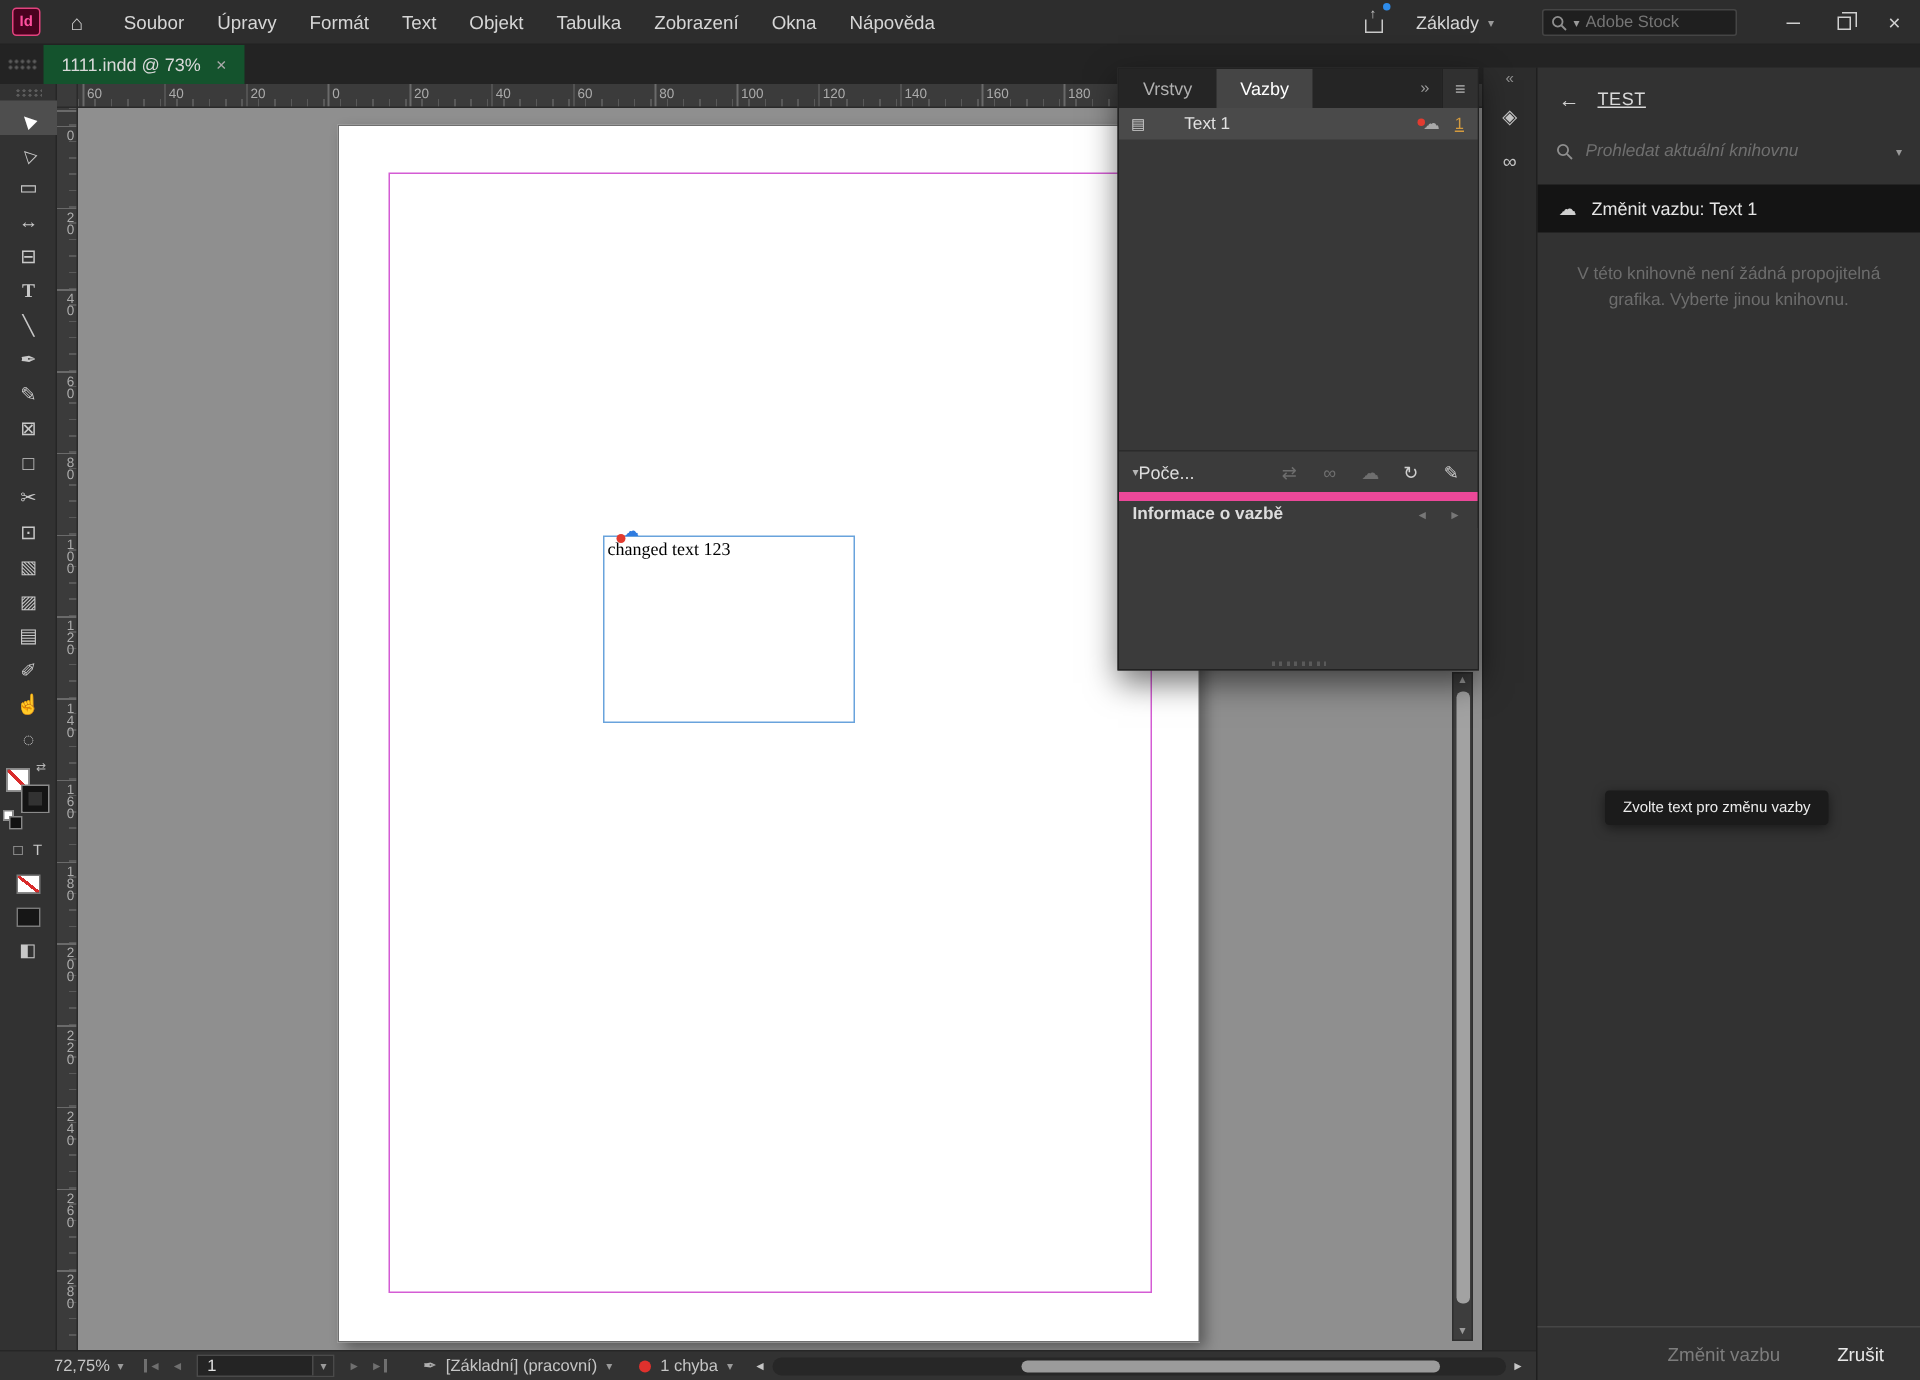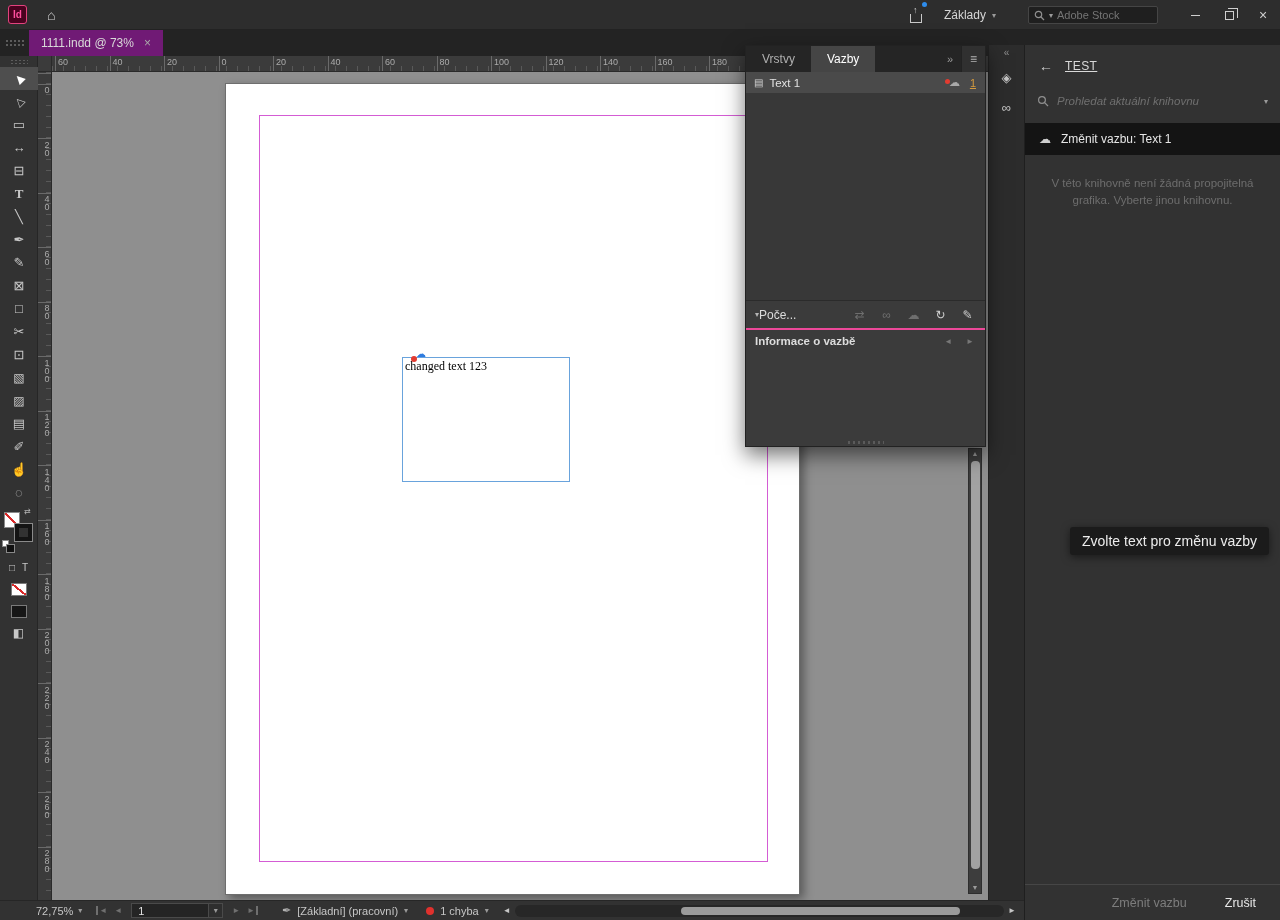--- a/index.html
+++ b/index.html
@@ -26,21 +26,21 @@
   .stock-search input::placeholder { color:#757575; }
   .win-btns { display:flex; align-items:center; }
   .win-btn { width:34px; height:30px; display:flex; align-items:center; justify-content:center; color:#cfcfcf; font-size:14px; }
   .min-line { width:9px; border-bottom:1px solid #cfcfcf; display:inline-block; }
   .restore-shape { width:9px; height:9px; border:1px solid #cfcfcf; position:relative; display:inline-block; }
   .restore-shape::before { content:''; position:absolute; left:2px; top:-4px; width:9px; height:9px; border:1px solid #cfcfcf; border-left:none; border-bottom:none; }
 
   
   .tabbar { position:absolute; left:0; top:30px; width:1280px; height:26px; background:#232323; display:flex; align-items:stretch; }
   .dock-grip { width:20px; align-self:center; height:8px; margin-left:5px; background-image:radial-gradient(#5c5c5c 1px, transparent 1.2px); background-size:4px 4px; }
-  .doc-tab { display:flex; align-items:center; gap:10px; padding:0 12px; background:#701a75; color:#d9d9d9; font-size:12px; margin-left:4px; }
+  .doc-tab { display:flex; align-items:center; gap:10px; padding:0 12px; background:#14532d; color:#d9d9d9; font-size:12px; margin-left:4px; }
   .tab-close { color:#a9a9a9; font-size:12px; }
 
   
   .toolbar { position:absolute; left:0; top:56px; width:38px; height:844px; background:#323232; border-right:1px solid #262626; }
   .tb-grip { width:18px; height:6px; margin:3px auto 2px; background-image:radial-gradient(#5c5c5c 1px, transparent 1.2px); background-size:4px 3px; }
   .tool { width:38px; height:23px; line-height:23px; text-align:center; color:#c8c8c8; font-size:13px; }
   .tool .glyph { display:inline-block; }
   .tool[data-name="selection-tool"] { background:#4e4e4e; color:#fff; }
   .tool[data-name="selection-tool"] .glyph, .tool[data-name="direct-selection-tool"] .glyph { transform:rotate(-135deg); font-size:11px; }
   .tool[data-name="type-tool"] .glyph { font-family:"Liberation Serif", serif; font-weight:bold; }
@@ -94,32 +94,32 @@
   .lp-colhead { height:24px; flex:none; display:flex; align-items:center; background:#404040; border-bottom:1px solid #2b2b2b; }
   .lp-colhead .col-label { padding-left:9px; font-size:11px; color:#d8d8d8; flex:1; }
   .lp-colhead .warn { font-size:11px; color:#b0b0b0; margin-right:12px; }
   .lp-colhead .sep { width:1px; height:100%; background:#2b2b2b; }
   .lp-colhead .pagecol { width:34px; display:flex; align-items:center; justify-content:center; gap:3px; }
   .page-glyph { width:8px; height:10px; border:1px solid #b0b0b0; display:inline-block; }
   .sort-arrow { font-size:6px; color:#b0b0b0; }
   .lp-list { height:228px; flex:none; background:#383838; }
   .lp-row { height:21px; display:flex; align-items:center; background:#4a4a4a; font-size:11.5px; color:#e2e2e2; }
   .doc-icon { font-size:10px; color:#d0d0d0; margin:0 6px 0 8px; }
-  .lp-row .row-name { flex:1; }
+  .lp-row .row-name { flex:1;margin-left:20px; }
   .row-cc { position:relative; margin-right:10px; font-size:11px; color:#a9a9a9; }
   .row-cc::after { content:''; position:absolute; left:-4px; top:3px; width:5px; height:5px; border-radius:50%; background:#e23b30; }
   .row-page { margin-right:9px; font-size:11px; color:#d39a3e; text-decoration:underline; }
   .lp-tools { height:28px; flex:none; border-top:1px solid #2b2b2b; display:flex; align-items:center; }
   .lp-tools .exp-chev { font-size:8px; color:#b5b5b5; margin-left:9px; }
   .lp-tools .exp-label { font-size:12px; color:#dcdcdc; margin-left:0; flex:1; }
   .lp-icons { display:flex; align-items:center; margin-right:4px; }
   .lp-icons span { width:27px; text-align:center; font-size:12px; }
   .lp-icons span:nth-of-type(-n+3) { color:#6e6e6e; }
   .lp-icons span:nth-of-type(n+4) { color:#cfcfcf; }
-  .lp-infohead { height:24px; flex:none; border-top:2px solid #ec4899; display:flex; align-items:center; }
+  .lp-infohead { height:24px; flex:none; border-top:6px solid #ec4899; display:flex; align-items:center; }
   .lp-infohead .ih-label { margin-left:9px; font-size:11.5px; font-weight:bold; color:#dcdcdc; flex:1; }
   .lp-infohead .nav { font-size:8px; color:#777; margin-right:14px; }
   .lp-infohead .nav + .nav { margin-right:11px; }
   .lp-info { flex:1; background:#3b3b3b; position:relative; }
   .lp-grip { position:absolute; bottom:2px; left:50%; transform:translateX(-50%); width:36px; height:3px; background:repeating-linear-gradient(to right, #5a5a5a 0 2px, transparent 2px 5px); }
 
   
   .dock-strip { position:absolute; left:988px; top:45px; width:36px; height:855px; background:#2c2c2c; border-left:1px solid #222; z-index:10; }
   .dock-collapse { text-align:center; font-size:10px; color:#8f8f8f; height:16px; line-height:16px; }
   .dock-icon { width:28px; height:26px; margin:4px auto 2px; text-align:center; line-height:26px; color:#c6c6c6; font-size:13px; }
@@ -133,21 +133,21 @@
   .rp-back { display:flex; align-items:center; gap:12px; padding:13px 14px 9px; }
   .rp-back .back-arrow { font-size:14px; color:#cfcfcf; }
   .rp-back .lib-name { font-size:12px; color:#d9d9d9; letter-spacing:.4px;text-decoration:underline; }
   .rp-search { height:28px; margin-top:4px; padding:0 12px; display:flex; align-items:center; gap:8px; }
   .rp-search input { flex:1; background:transparent; border:none; outline:none; font-size:11.5px; font-style:italic; color:#bdbdbd; min-width:0; }
   .rp-search input::placeholder { color:#6f6f6f; }
   .rp-action { height:32px; margin-top:8px; background:#141414; display:flex; align-items:center; gap:10px; padding:0 14px; }
   .rp-action .cloud { font-size:12px; color:#cfcfcf; }
   .rp-action .lbl { font-size:12px; color:#e6e6e6; }
   .rp-empty { margin:20px auto 0; width:214px; text-align:center; font-size:11.5px; line-height:1.5; color:#6d6d6d; }
-  .rp-tooltip { position:absolute; left:45px; top:482px; background:#1b1b1b; color:#ececec; font-size:14px; padding:6px 12px; border-radius:3px; box-shadow:0 2px 8px rgba(0,0,0,.5); white-space:nowrap; }
+  .rp-tooltip { position:absolute; left:45px; top:482px; background:#1b1b1b; color:#ececec; font-size:10px; padding:6px 12px; border-radius:3px; box-shadow:0 2px 8px rgba(0,0,0,.5); white-space:nowrap; }
   .rp-footer { position:absolute; left:0; bottom:0; width:100%; height:36px; border-top:1px solid #464646; display:flex; align-items:center; justify-content:flex-end; gap:38px; padding-right:24px; }
   .btn-change { font-size:12.5px; color:#7d7d7d; }
   .btn-cancel { font-size:12.5px; color:#e8e8e8; }
 
   
   .statusbar { position:absolute; left:0; top:900px; width:1024px; height:20px; background:#323232; border-top:1px solid #262626; display:flex; align-items:center; font-size:11px; color:#c6c6c6; z-index:20; }
   .sb-zoom { margin-left:36px; display:flex; align-items:center; gap:5px; }
   .sb-nav { margin-left:14px; display:flex; align-items:center; gap:7px; color:#6f6f6f; }
   .sb-arrow { font-size:8px; }
   .sb-first { border-left:2px solid #6f6f6f; padding-left:1px; font-size:8px; }
@@ -164,20 +164,32 @@
   .hs-thumb { position:absolute; left:34%; top:2px; width:57%; height:8px; background:#9b9b9b; border-radius:4px; }
 </style>
 </head>
 <body>
 
 <div id="app" data-name="indesign-app">
 
   <header class="titlebar" data-name="titlebar">
     <div class="app-icon" data-name="indesign-logo">Id</div>
     <div class="home" data-name="home-icon">⌂</div>
+    <nav class="menus" data-name="menubar">
+
+    <span class="menu-item" data-name="menu-soubor">Soubor</span>
+        <span class="menu-item" data-name="menu-upravy">Úpravy</span>
+        <span class="menu-item" data-name="menu-format">Formát</span>
+        <span class="menu-item" data-name="menu-text">Text</span>
+        <span class="menu-item" data-name="menu-objekt">Objekt</span>
+        <span class="menu-item" data-name="menu-tabulka">Tabulka</span>
+        <span class="menu-item" data-name="menu-zobrazeni">Zobrazení</span>
+        <span class="menu-item" data-name="menu-okna">Okna</span>
+        <span class="menu-item" data-name="menu-napoveda">Nápověda</span>
+      </nav>
     <div class="tb-right" data-name="titlebar-right">
       <div class="share" data-name="share-icon">
         <span class="share-box"><span class="share-arrow">↑</span></span>
         <span class="notif-dot" data-name="notification-dot"></span>
       </div>
       <div class="workspace" data-name="workspace-switcher">
         <span data-name="workspace-label">Základy</span>
         <span class="chev" data-name="chevron-down-icon">▾</span>
       </div>
       <div class="stock-search" data-name="adobe-stock-search">

